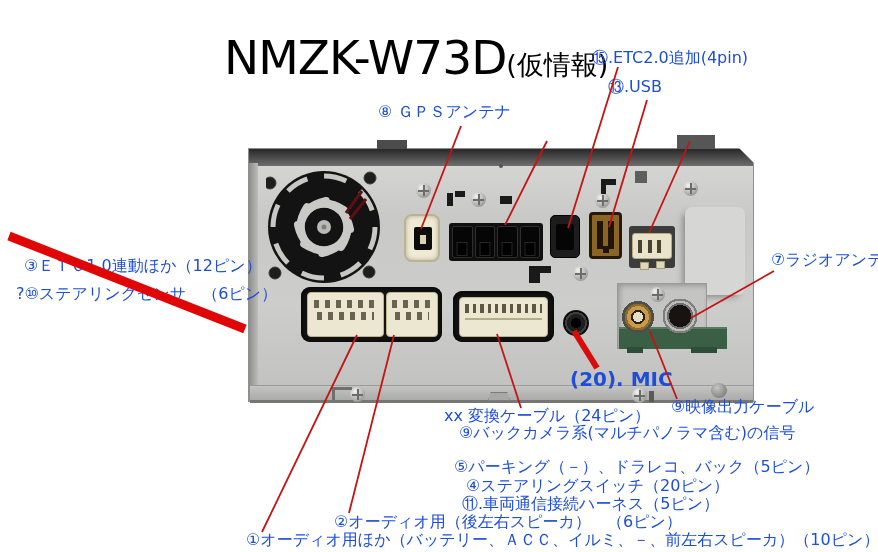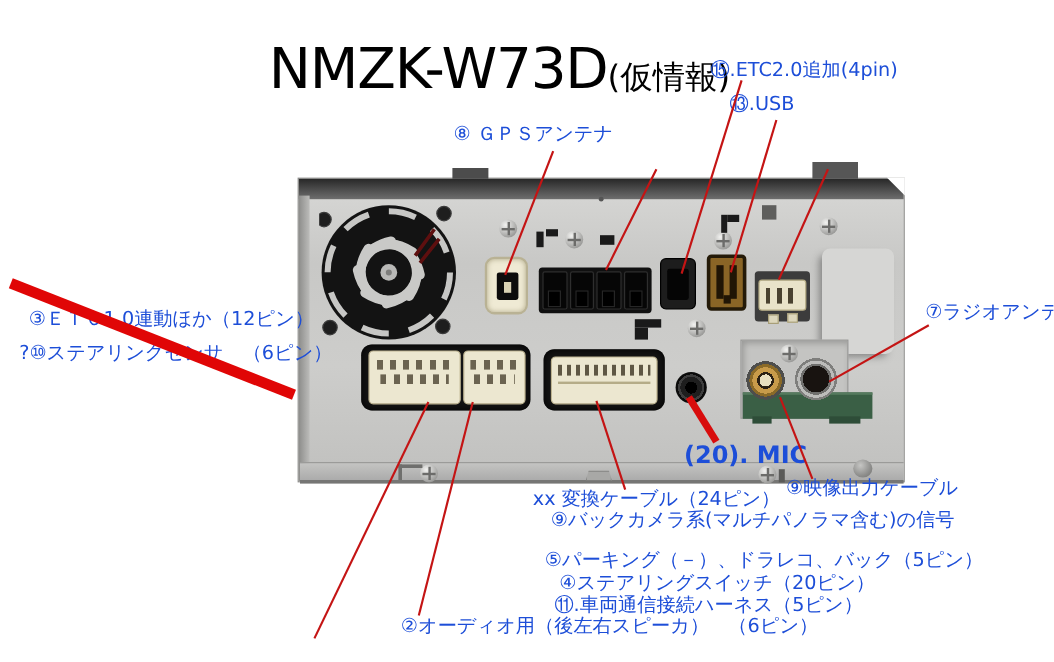--- a/index.html
+++ b/index.html
@@ -202,27 +202,28 @@
     <div class="mark" style="left:400px;top:242px;width:5px;height:11px;background:#5a5a58;"></div>
   </div>
 
   <div class="callout" style="left:576px;top:50px;">⑮.ETC2.0追加(4pin)</div>
   <div class="callout" style="left:592px;top:79px;">⑬.USB</div>
   <div class="callout" style="left:362px;top:104px;">⑧ ＧＰＳアンテナ</div>
   <div class="callout" style="left:8px;top:258px;">③ＥＴＣ1.0連動ほか（12ピン）</div>
   <div class="callout" style="left:0px;top:286px;">?⑩ステアリングセンサ　（6ピン）</div>
   <div class="callout" style="left:755px;top:252px;">⑦ラジオアンテナ</div>
   <div class="callout bold" style="left:554px;top:369px;">(20). MIC</div>
-  <div class="callout" style="left:639px;top:399px;">⑨映像出力ケーブル</div>
+  <div class="callout" style="left:655px;top:399px;">⑨映像出力ケーブル</div>
   <div class="callout" style="left:428px;top:408px;">xx 変換ケーブル（24ピン）</div>
   <div class="callout" style="left:443px;top:425px;">⑨バックカメラ系(マルチパノラマ含む)の信号</div>
   <div class="callout" style="left:438px;top:459px;">⑤パーキング（－）、ドラレコ、バック（5ピン）</div>
   <div class="callout" style="left:450px;top:478px;">④ステアリングスイッチ（20ピン）</div>
   <div class="callout" style="left:446px;top:496px;">⑪.車両通信接続ハーネス（5ピン）</div>
   <div class="callout" style="left:318px;top:514px;">②オーディオ用（後左右スピーカ）　（6ピン）</div>
+  <div class="callout" style="left:230px;top:532px;">①オーディオ用ほか（バッテリー、ＡＣＣ、イルミ、－、前左右スピーカ）（10ピン）</div>
 
   <svg class="lines" width="878" height="552" viewBox="0 0 878 552">
     <g stroke="#c41414" stroke-width="1.8">
       <line x1="461" y1="126" x2="421" y2="229"></line>
       <line x1="547" y1="141" x2="505" y2="225"></line>
       <line x1="618" y1="67" x2="568" y2="228"></line>
       <line x1="647" y1="100" x2="609" y2="227"></line>
       <line x1="690" y1="141" x2="649" y2="233"></line>
       <line x1="774" y1="271" x2="691" y2="318"></line>
       <line x1="650" y1="331" x2="677" y2="399"></line>

